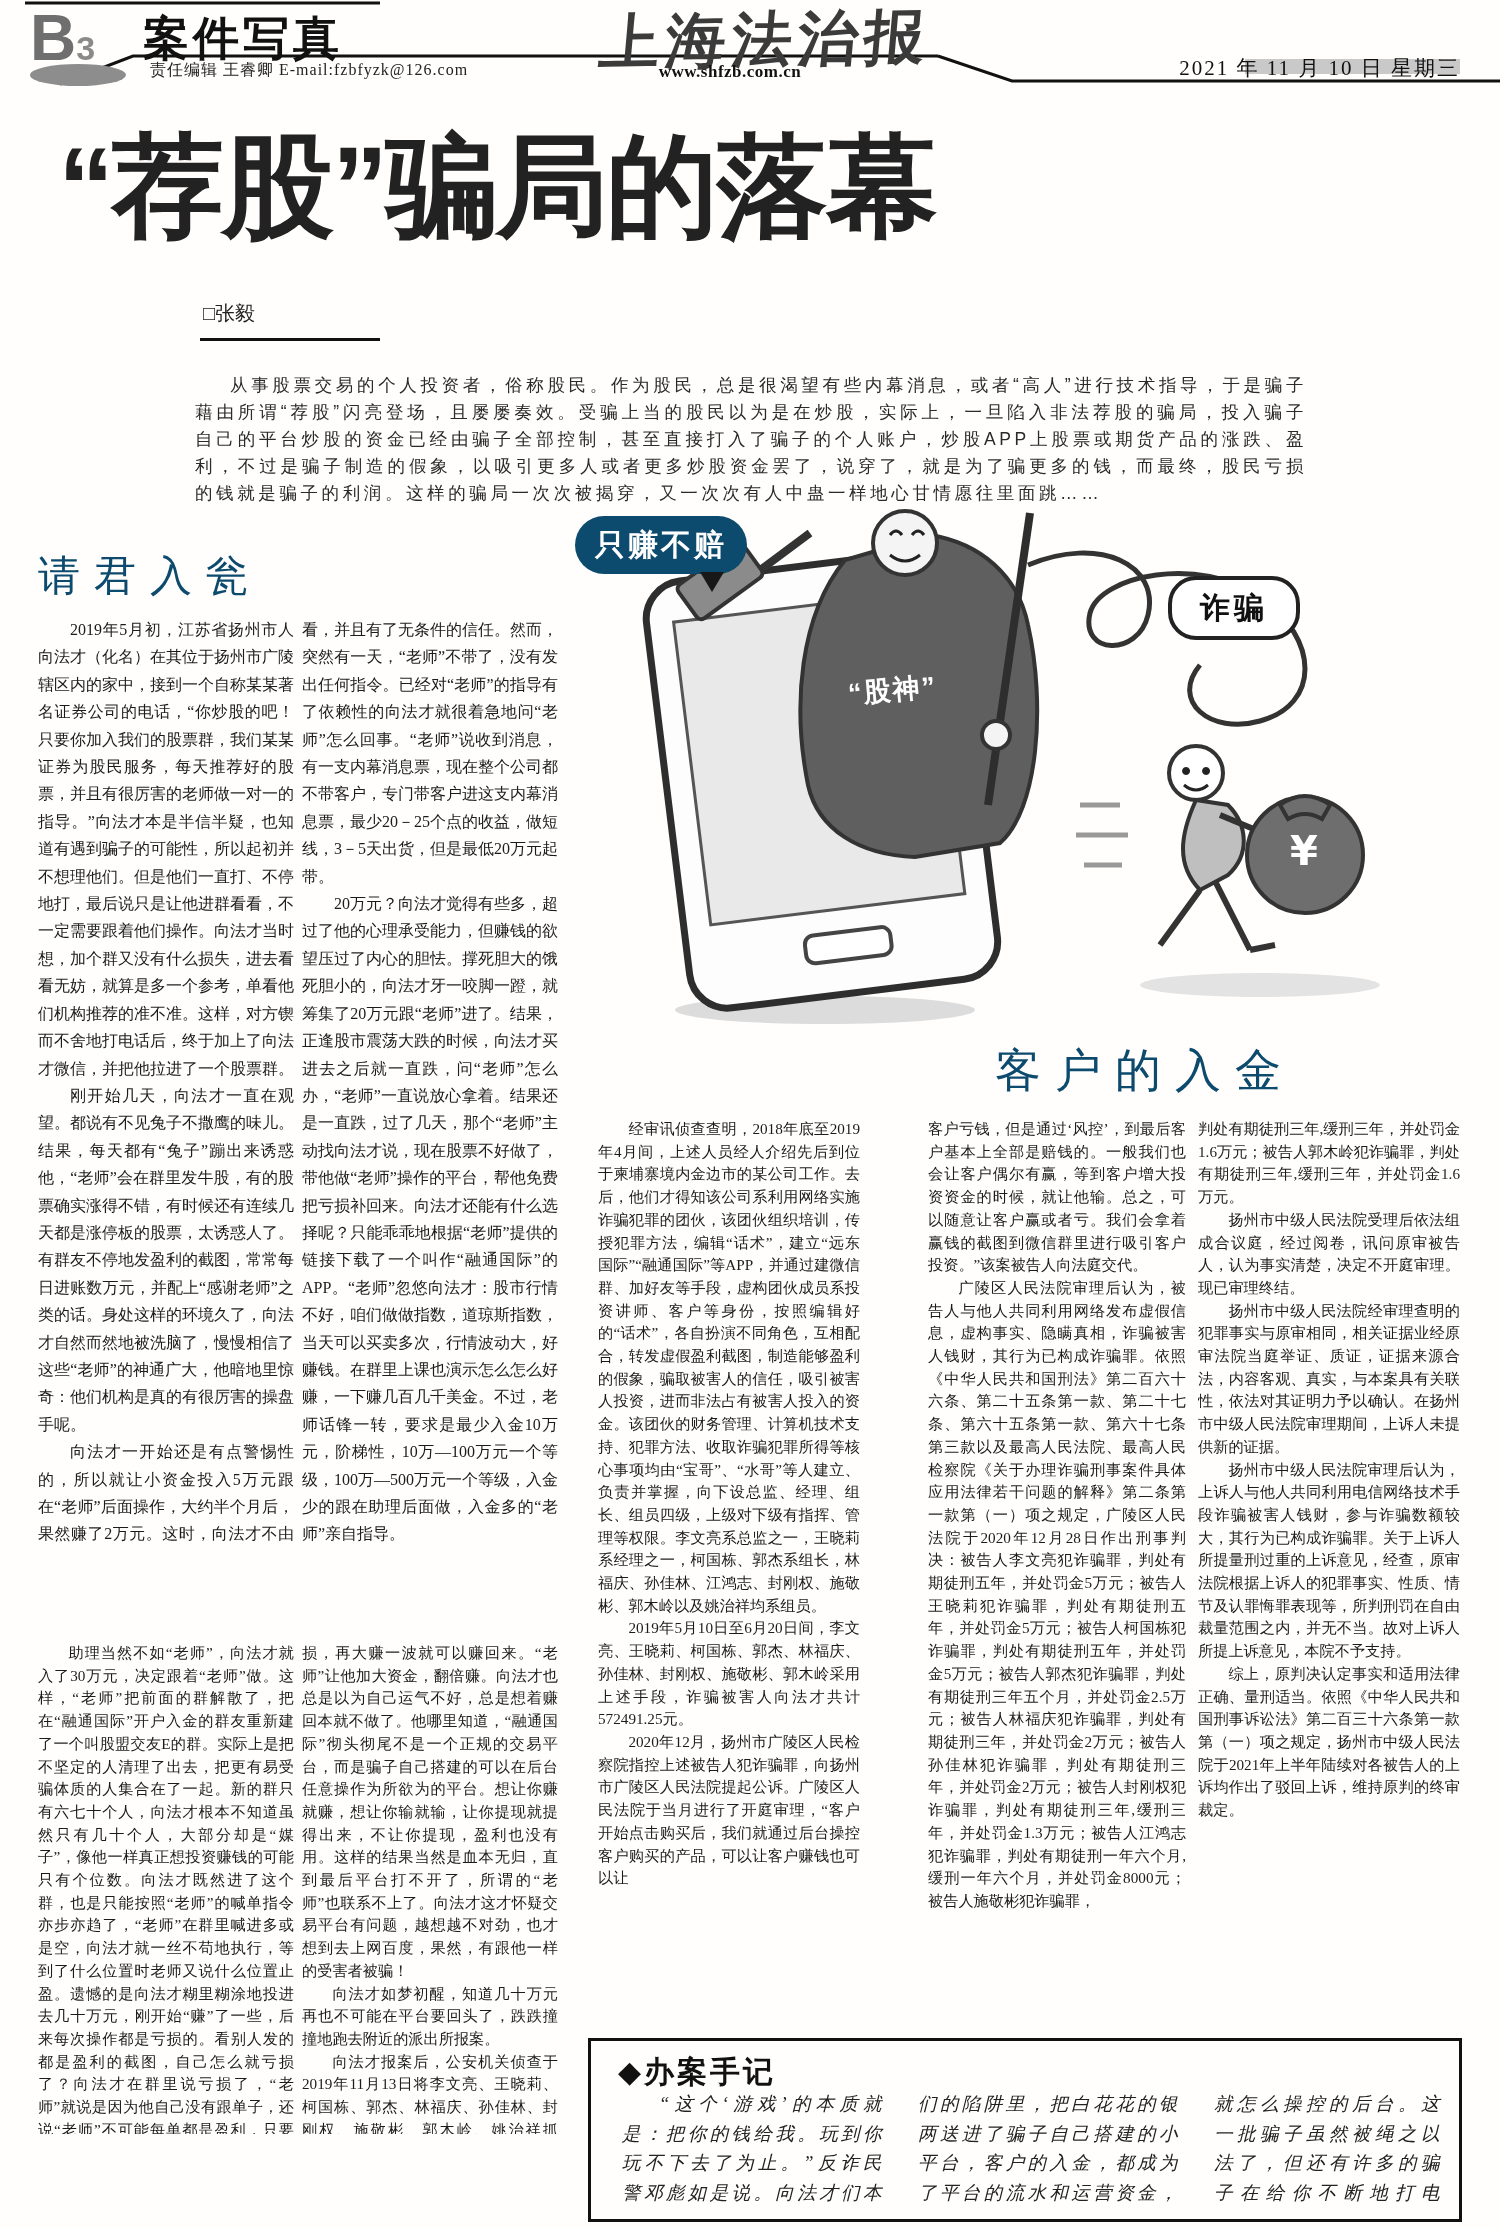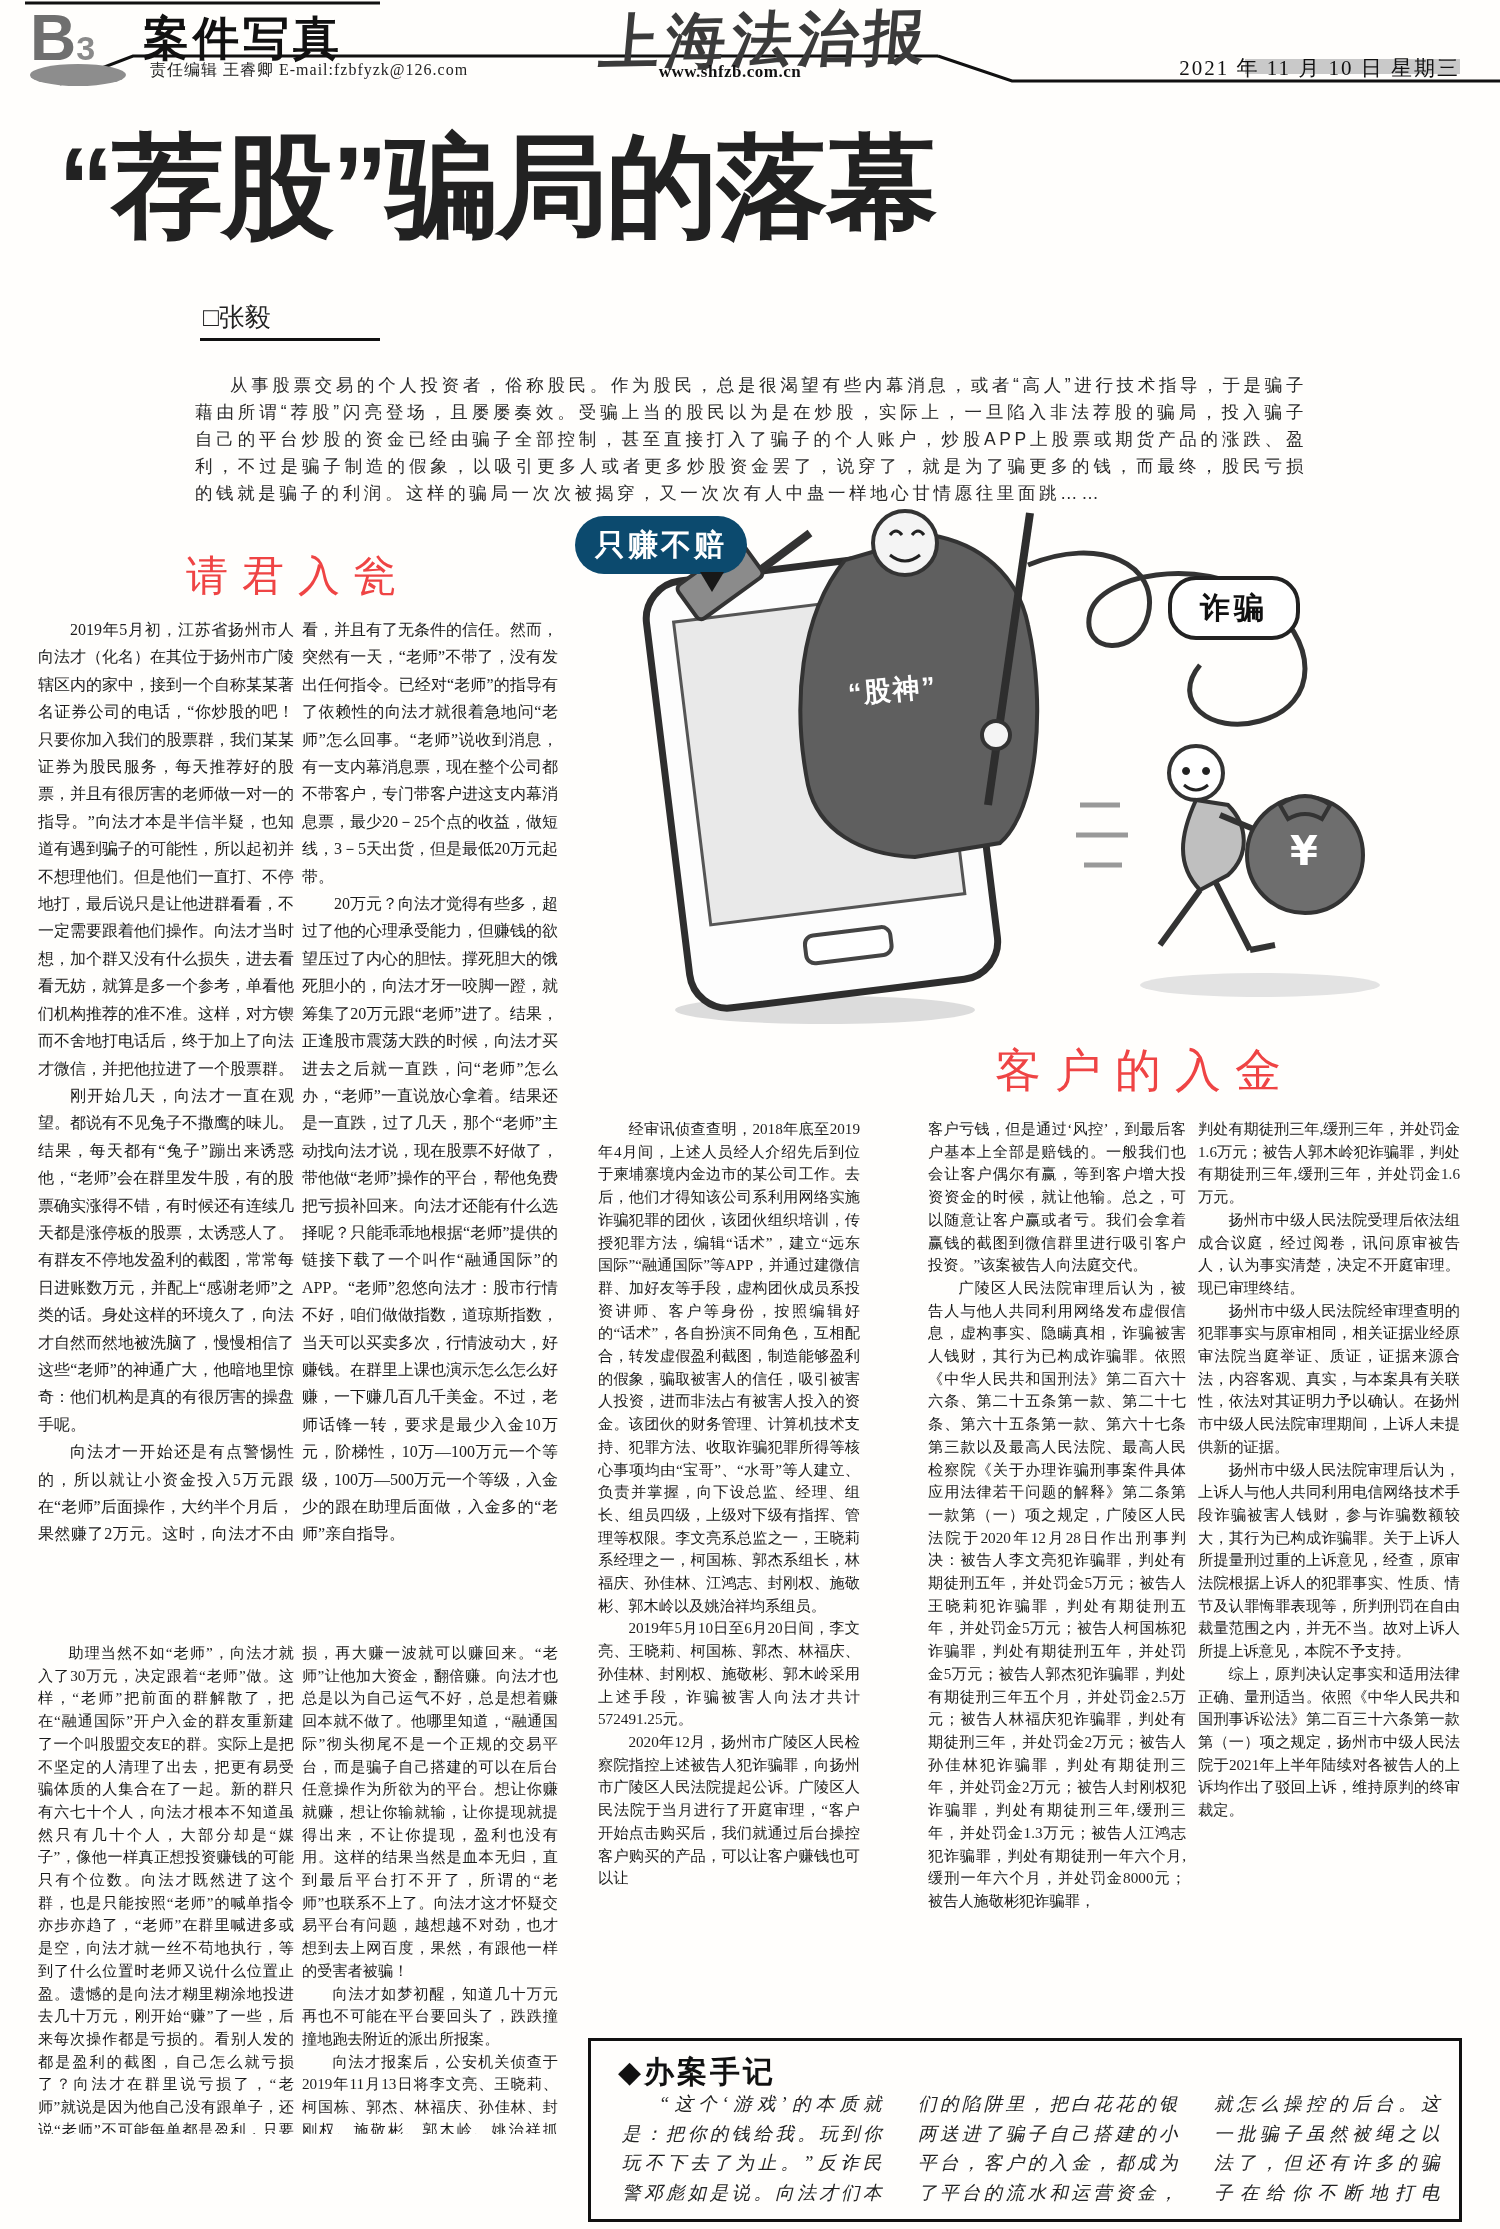--- a/index.html
+++ b/index.html
@@ -10,28 +10,28 @@
   .badge-b{font-family:"Liberation Sans","DejaVu Sans",sans-serif;font-weight:900;font-size:64px;color:#6f6f6f;line-height:1;}
   .badge-3{font-family:"Liberation Sans","DejaVu Sans",sans-serif;font-weight:900;font-size:34px;color:#8a8a8a;}
   .badge-ellipse{width:96px;height:22px;border-radius:50%;background:#8d8d8d;}
   .section-name{font-family:"Liberation Sans","DejaVu Sans",sans-serif;font-weight:900;font-size:46px;letter-spacing:4px;color:#111;text-align:center;}
   .editor-line{font-size:16px;color:#222;letter-spacing:1px;}
   .masthead{font-weight:900;font-size:60px;letter-spacing:6px;color:#3b3b3b;transform:skewX(-6deg) rotate(-1deg);}
   .website{font-weight:bold;font-size:17px;letter-spacing:.5px;color:#111;}
   .dateline{font-size:21px;letter-spacing:2px;color:#111;margin-top:32px;}
   
   .headline{font-family:"Liberation Sans","DejaVu Sans",sans-serif;font-weight:900;font-size:112px;letter-spacing:-2px;color:#222;white-space:nowrap;}
-  .byline{font-size:26px;color:#222;}
+  .byline{font-size:20px;color:#222;}
   .byline-rule{height:3px;background:#111;}
   .intro{font-family:"Liberation Sans","DejaVu Sans",sans-serif;font-weight:500;font-size:17.5px;line-height:27px;
          letter-spacing:3.6px;text-align:justify;color:#2a2a2a;}
   .intro p{margin:0;text-indent:2em;}
   
   .sec-title{font-family:"Liberation Sans","DejaVu Sans",sans-serif;font-weight:500;font-size:42px;letter-spacing:14px;
-             color:#ef4444;text-align:center;white-space:nowrap;}
+             color:#0c4a6e;text-align:left;white-space:nowrap;}
   
   .col{text-align:justify;overflow:hidden;}
   .col p{margin:0;text-indent:2em;}
   .cont p:first-child{text-indent:0;font-family:Liberation Serif, serif;}
   .body16{font-size:16px;line-height:27.4px;}
   .tight{font-size:15.2px;line-height:22.7px;}
   
   .bubble-dark{background:#0c4a6e;color:#fff;border-radius:30px;display:flex;align-items:center;justify-content:center;
       font-family:"Liberation Sans","DejaVu Sans",sans-serif;font-weight:900;font-size:30px;letter-spacing:3px;}
   .bubble-tail{width:0;height:0;border-left:12px solid transparent;border-right:12px solid transparent;border-top:20px solid #181818;}

